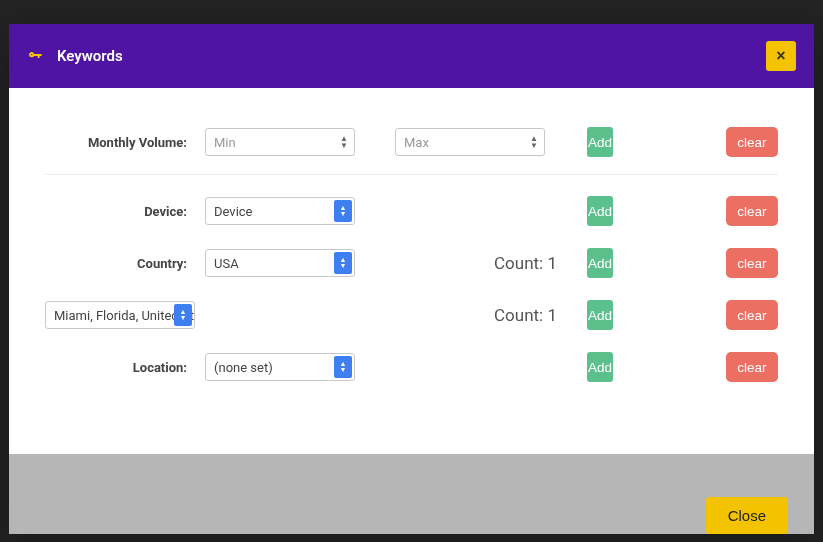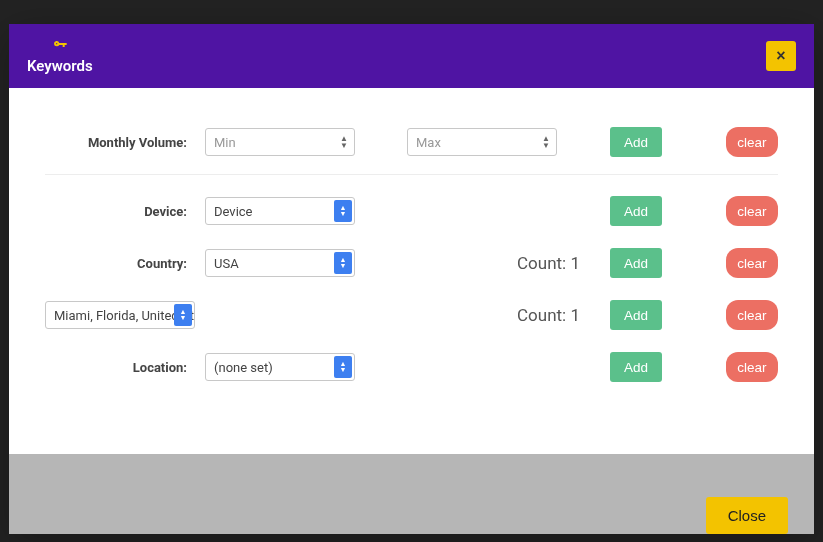--- a/index.html
+++ b/index.html
@@ -33,24 +33,23 @@
       color: #fff;
       height: 64px;
       display: flex;
       align-items: center;
       justify-content: space-between;
       padding: 0 18px;
     }
     .modal-title {
       display: flex;
       align-items: center;
-      gap: 4px;
+      gap: 14px;
       font-size: 15px;
       font-weight: 600;
-      flex-direction: column;
     }
     .key-icon {
       width: 16px; height: 16px;
       display: inline-flex;
       align-items: center;
       justify-content: center;
     }
     .key-icon svg { fill: #f3c300; }
     .close-x {
       width: 30px; height: 30px;
@@ -86,21 +85,21 @@
       text-align: right;
       font-size: 13px;
       font-weight: 700;
       color: #444;
       padding-right: 18px;
     }
     .controls {
       flex: 1;
       display: flex;
       align-items: flex-end;
-      gap: 52px;
+      gap: 40px;
     }
     .spinner, .select {
       width: 150px;
       height: 28px;
       border: 1px solid #c8c8c8;
       border-radius: 3px;
       background: #fff;
       position: relative;
       display: flex;
       align-items: center;
@@ -146,37 +145,37 @@
     }
     .placeholder { color: #999; }
     .count {
       width: 130px;
       text-align: right;
       font-size: 17px;
       color: #555;
       padding-right: 30px;
     }
     .btn-add {
-      width: 52px;
+      width: 26px;
       height: 30px;
       background: #5bc08b;
       color: #fff;
       border: none;
       border-radius: 3px;
       font-size: 13.5px;
       cursor: pointer;
-      margin-right: 64px;
+      margin-right: 113px;
     }
     .btn-clear {
       width: 52px;
       height: 30px;
       background: #ec6f63;
       color: #fff;
       border: none;
-      border-radius: 12px;
+      border-radius: 5px;
       font-size: 13.5px;
       cursor: pointer;
     }
     .modal-footer {
       height: 80px;
       background: #b6b6b6;
       display: flex;
       align-items: flex-end;
       justify-content: flex-end;
       padding: 0 26px;

